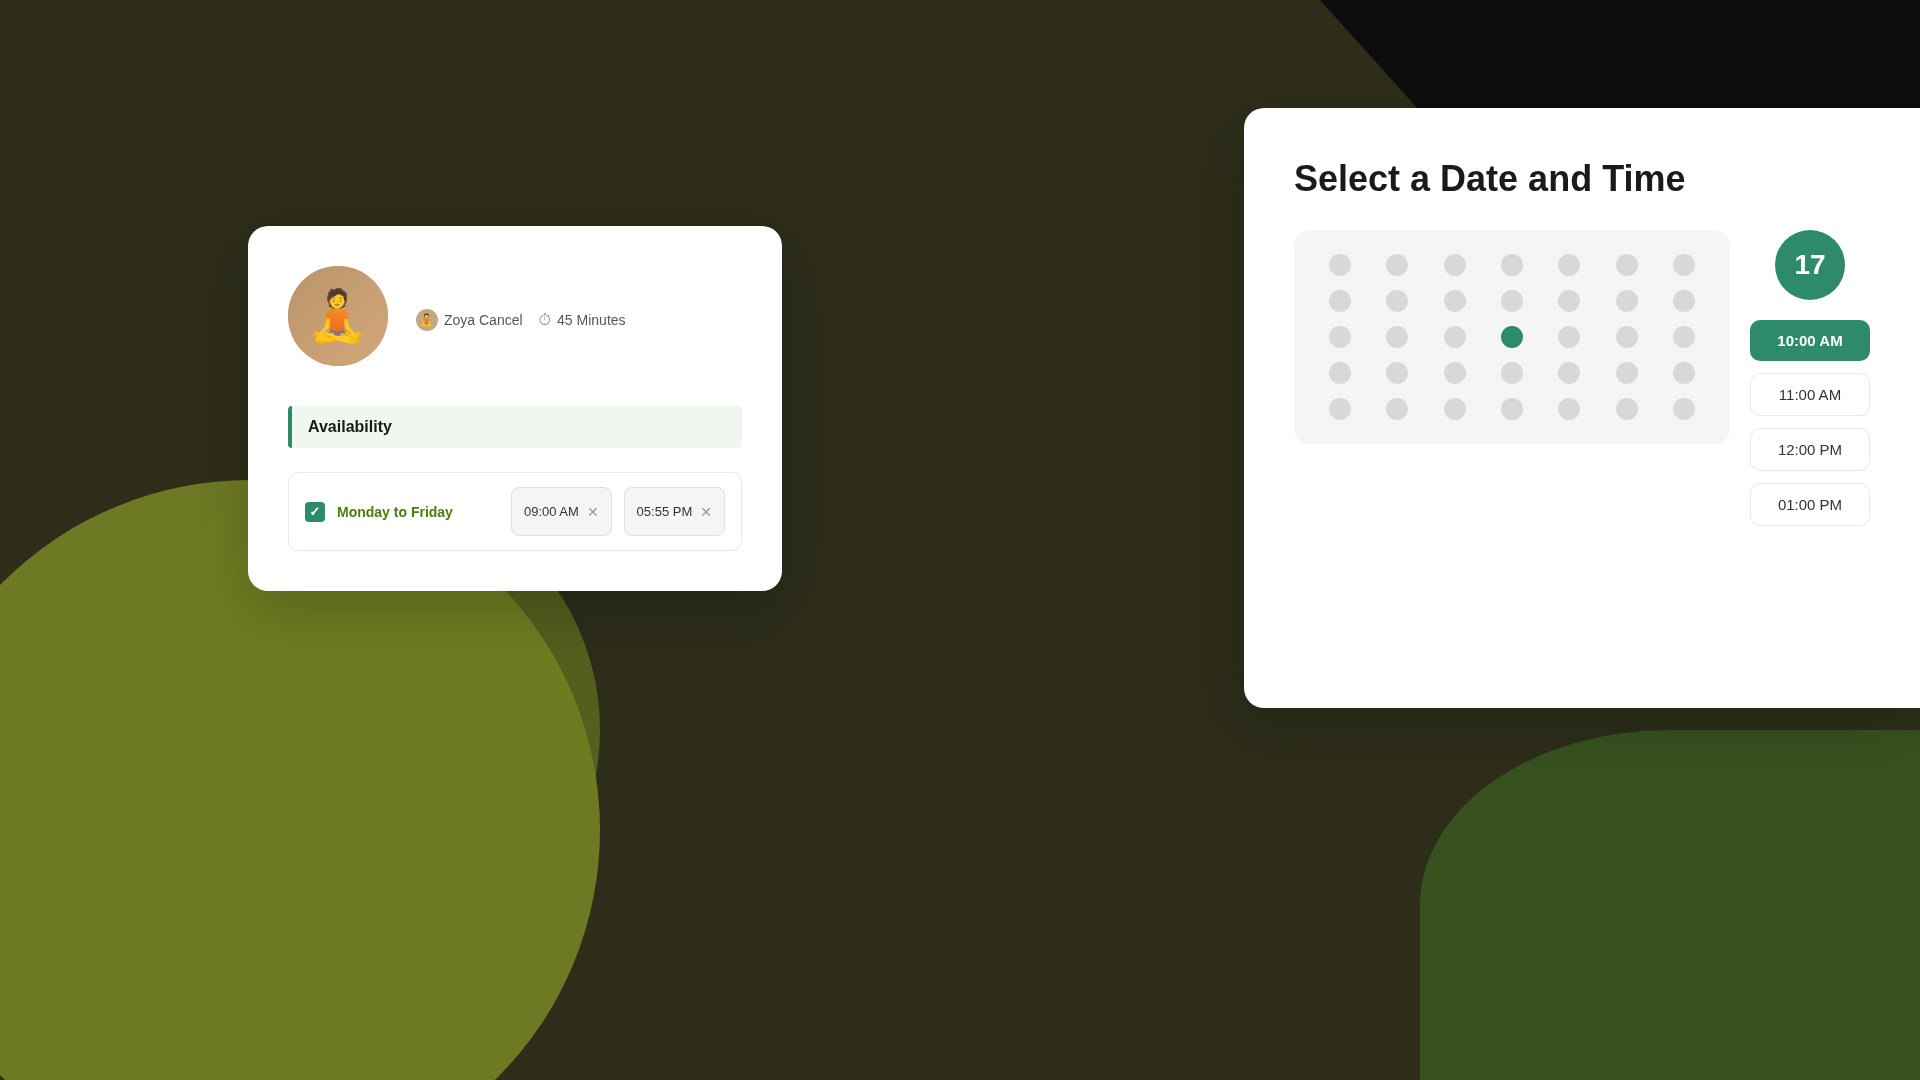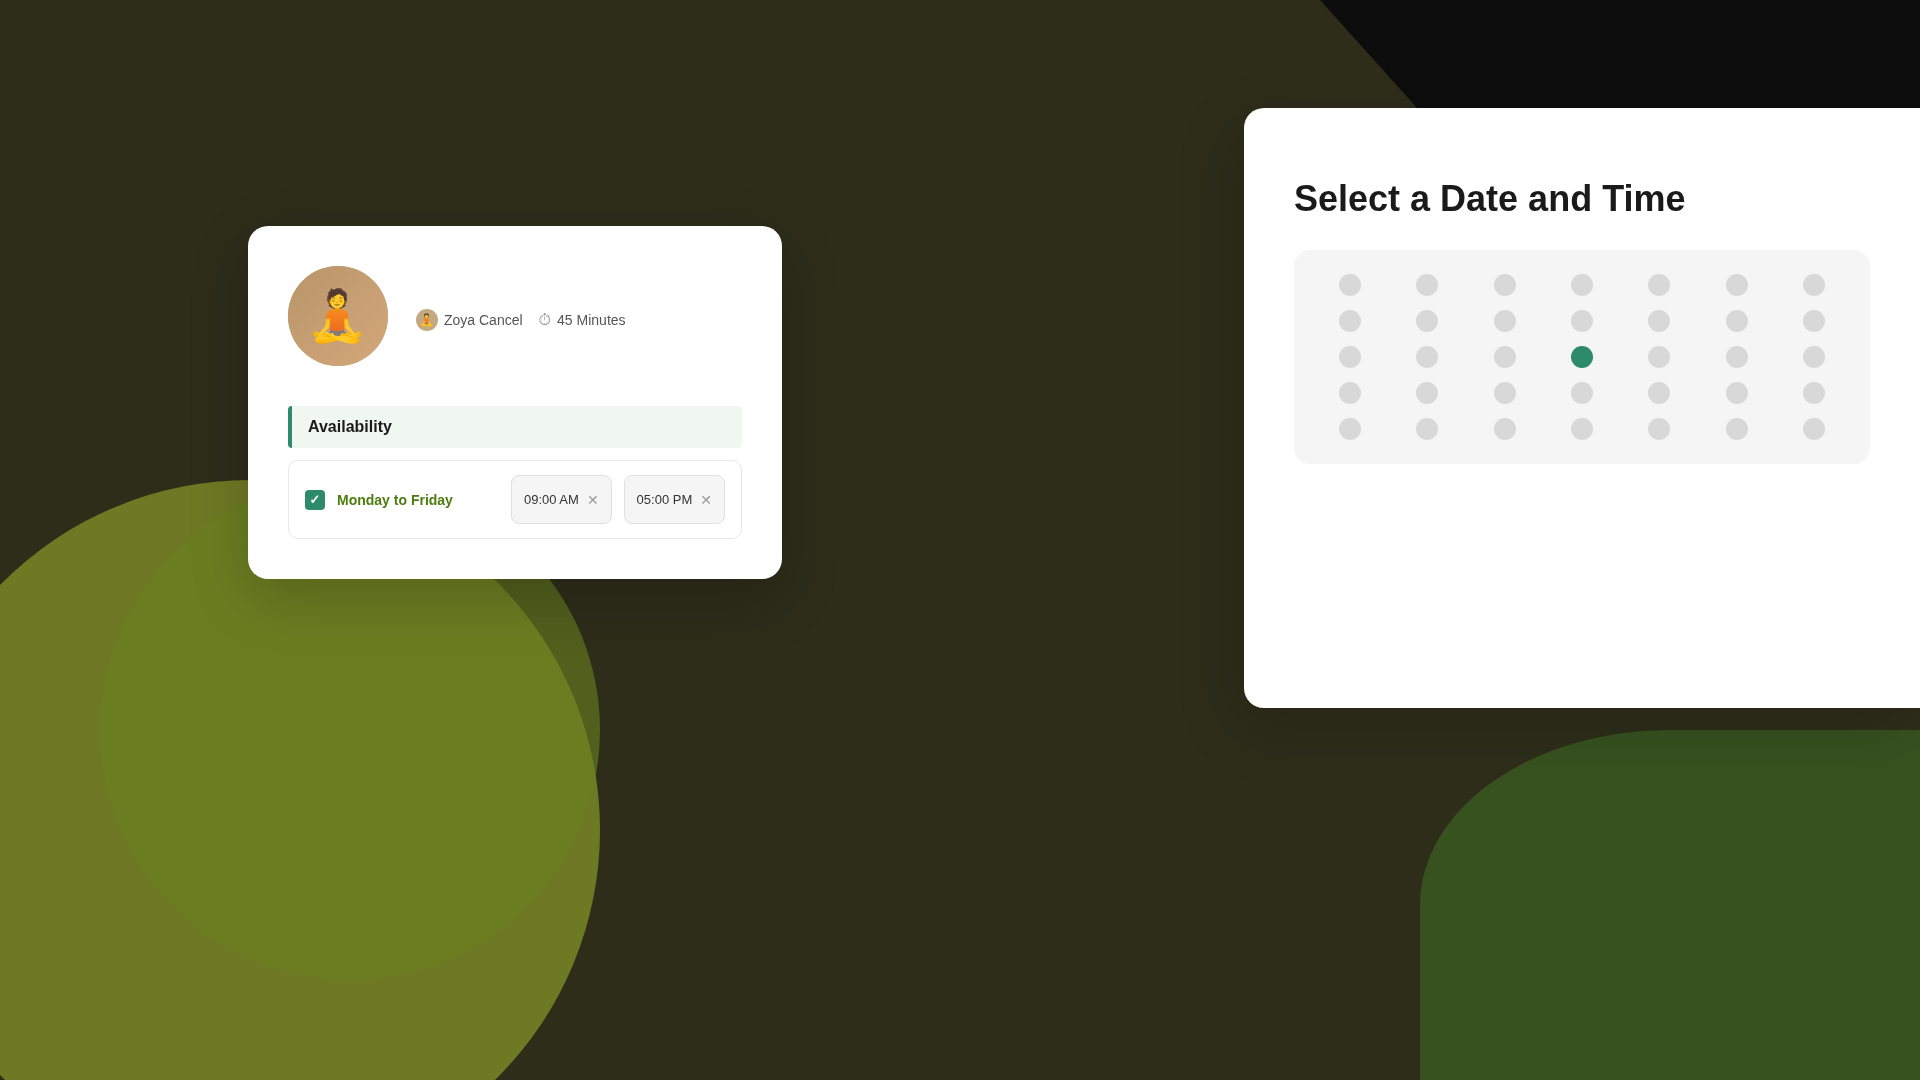--- a/index.html
+++ b/index.html
@@ -151,21 +151,21 @@
     }
 
     .availability-header {
       background: #f0f7f0;
       border-left: 4px solid #2d8a6a;
       padding: 12px 16px;
       font-size: 16px;
       font-weight: 600;
       color: #1a1a1a;
       border-radius: 4px;
-      margin-bottom: 12px;
+      margin-bottom: 24px;
     }
 
     .availability-row {
       display: flex;
       align-items: center;
       gap: 12px;
       background: #fff;
       border: 1px solid #e8e8e8;
       border-radius: 10px;
       padding: 14px 16px;
@@ -225,21 +225,20 @@
       padding: 50px 50px 50px 50px;
       box-shadow: -10px 20px 60px rgba(0,0,0,0.15);
       min-height: 600px;
     }
 
     .panel-title {
       font-size: 36px;
       font-weight: 700;
       color: #1a1a1a;
       margin-bottom: 30px;
-      margin-top: 20px;
     }
 
     .calendar-area {
       display: flex;
       gap: 20px;
       align-items: flex-start;
     }
 
     .calendar-grid-container {
       flex: 1;
@@ -375,21 +374,21 @@
     <div class="availability-row">
       <div class="checkbox">
         <span class="checkbox-mark">✓</span>
       </div>
       <span class="day-label">Monday to Friday</span>
       <div class="time-pill">
         <span>09:00 AM</span>
         <span class="time-clear">✕</span>
       </div>
       <div class="time-pill">
-        <span>05:00 PM</span>
+        <span>05:55 PM</span>
         <span class="time-clear">✕</span>
       </div>
     </div>
   </div>
 </div>
 
 <div class="right-panel">
   <div class="panel-title">Select a Date and Time</div>
 
   <div class="calendar-area">
@@ -431,15 +430,22 @@
         <div class="dot"></div>
         <div class="dot"></div>
         <div class="dot"></div>
         <div class="dot"></div>
         <div class="dot"></div>
         <div class="dot"></div>
         <div class="dot"></div>
       </div>
     </div>
 
+    <div class="time-sidebar">
+      <div class="date-badge">17</div>
+      <div class="time-slot selected">10:00 AM</div>
+      <div class="time-slot unselected">11:00 AM</div>
+      <div class="time-slot unselected">12:00 PM</div>
+      <div class="time-slot unselected">01:00 PM</div>
+    </div>
   </div>
 
 </div>
 
 </body></html>

